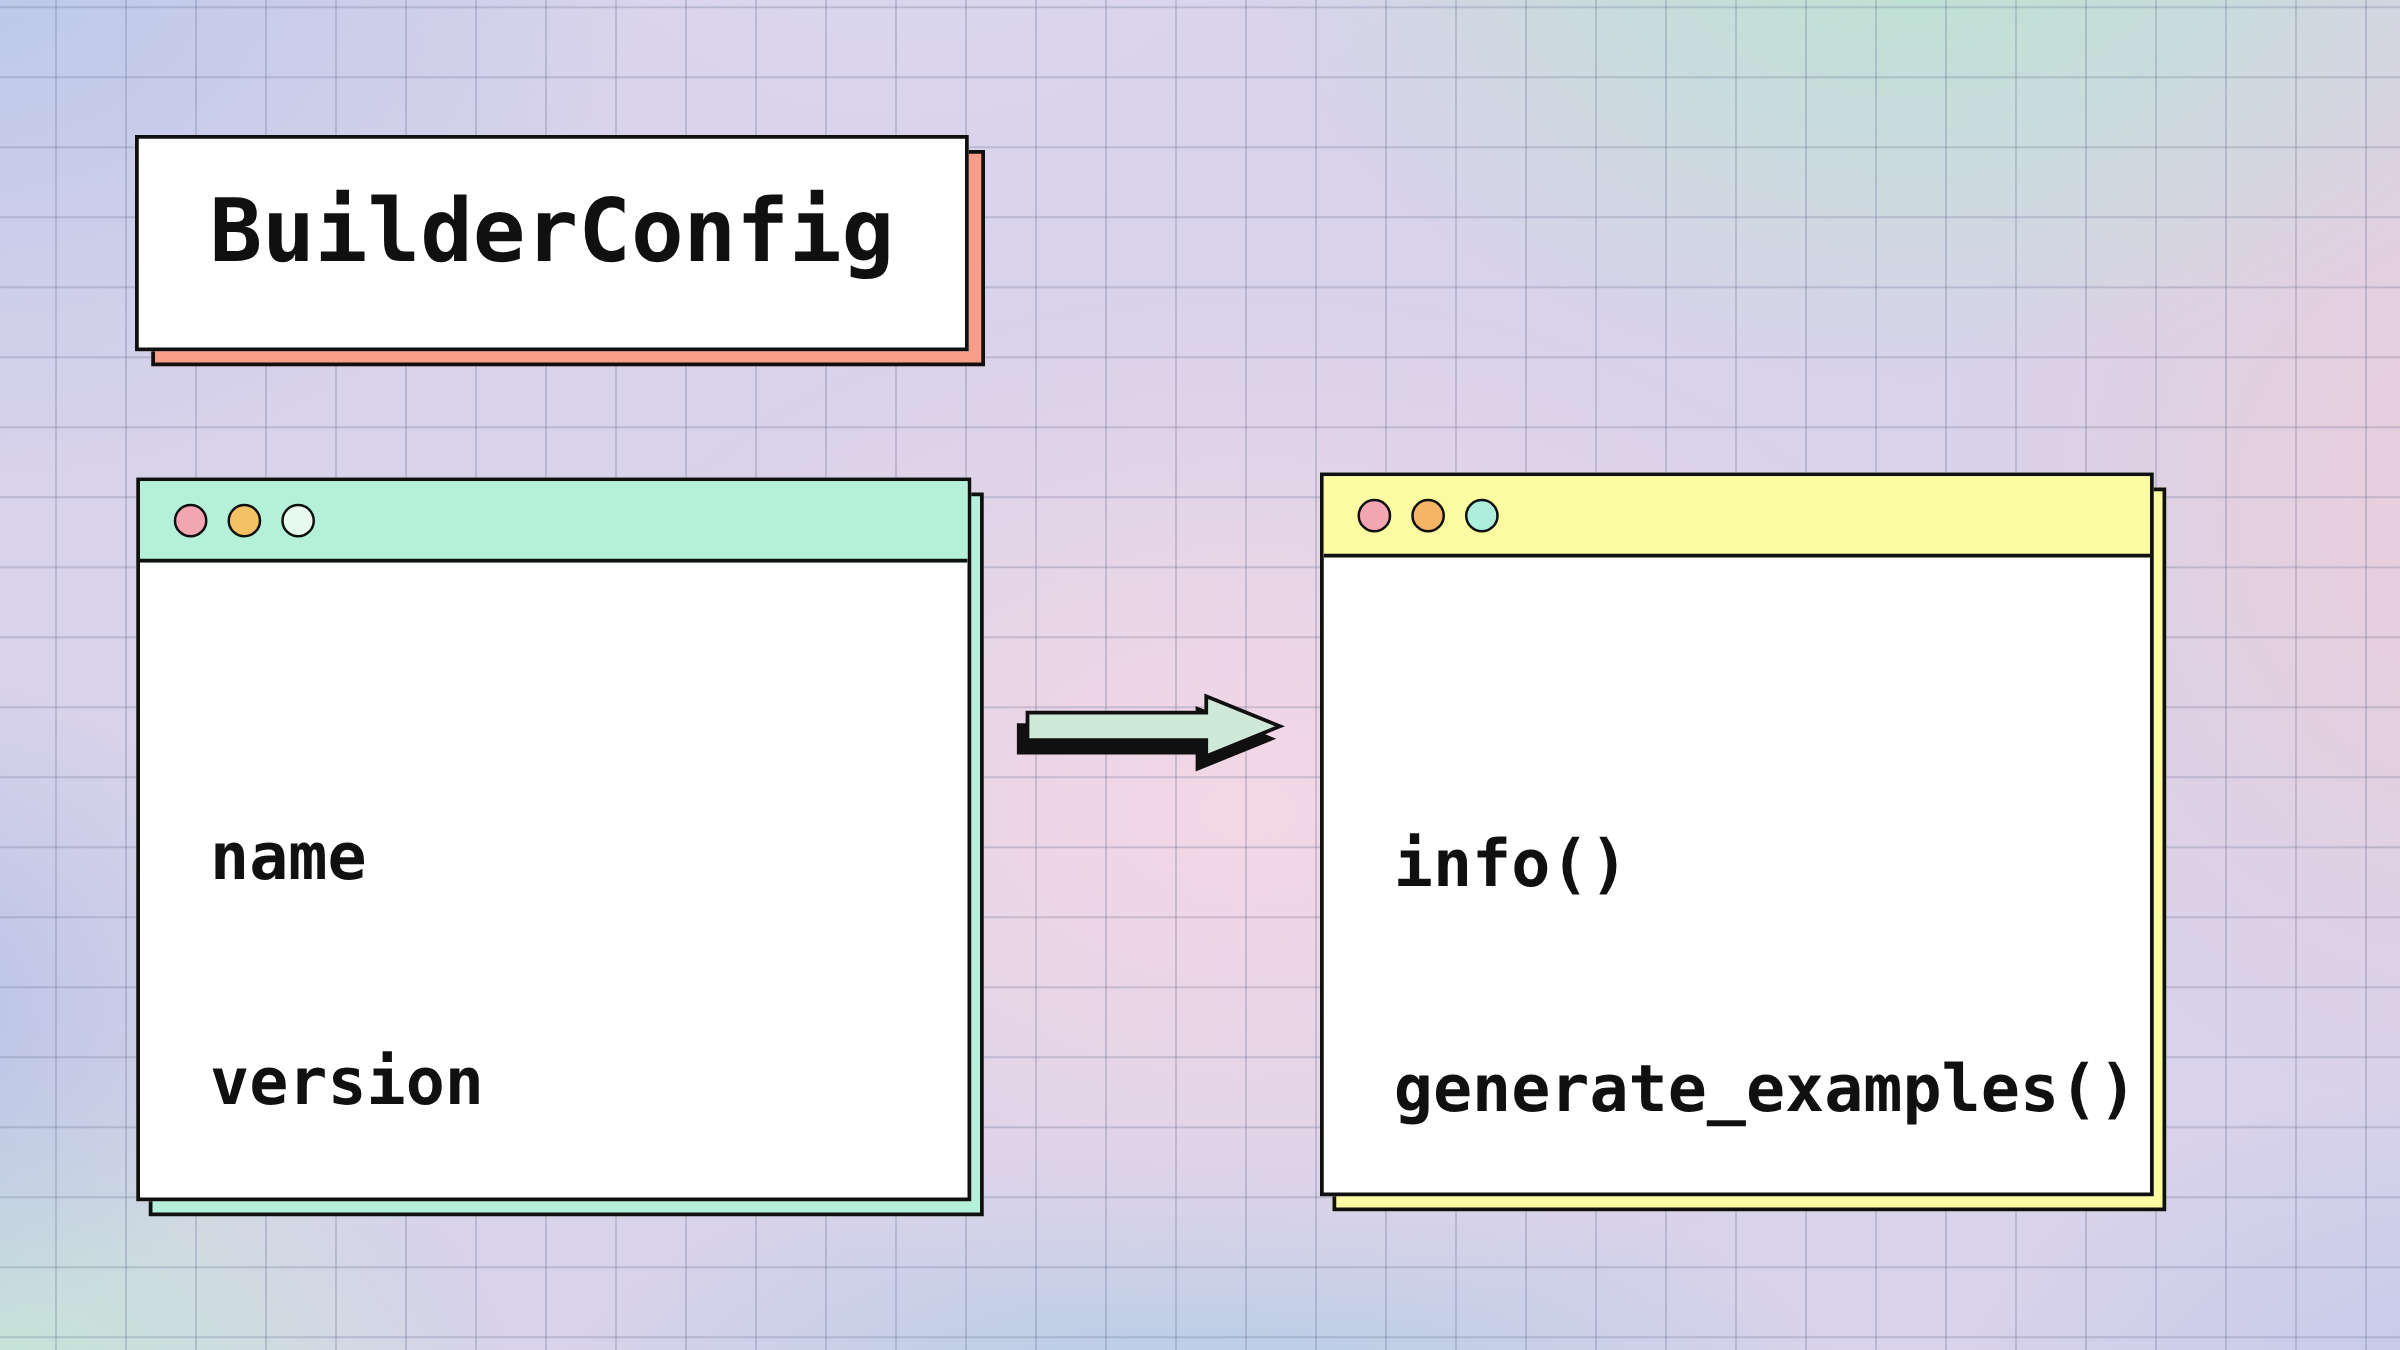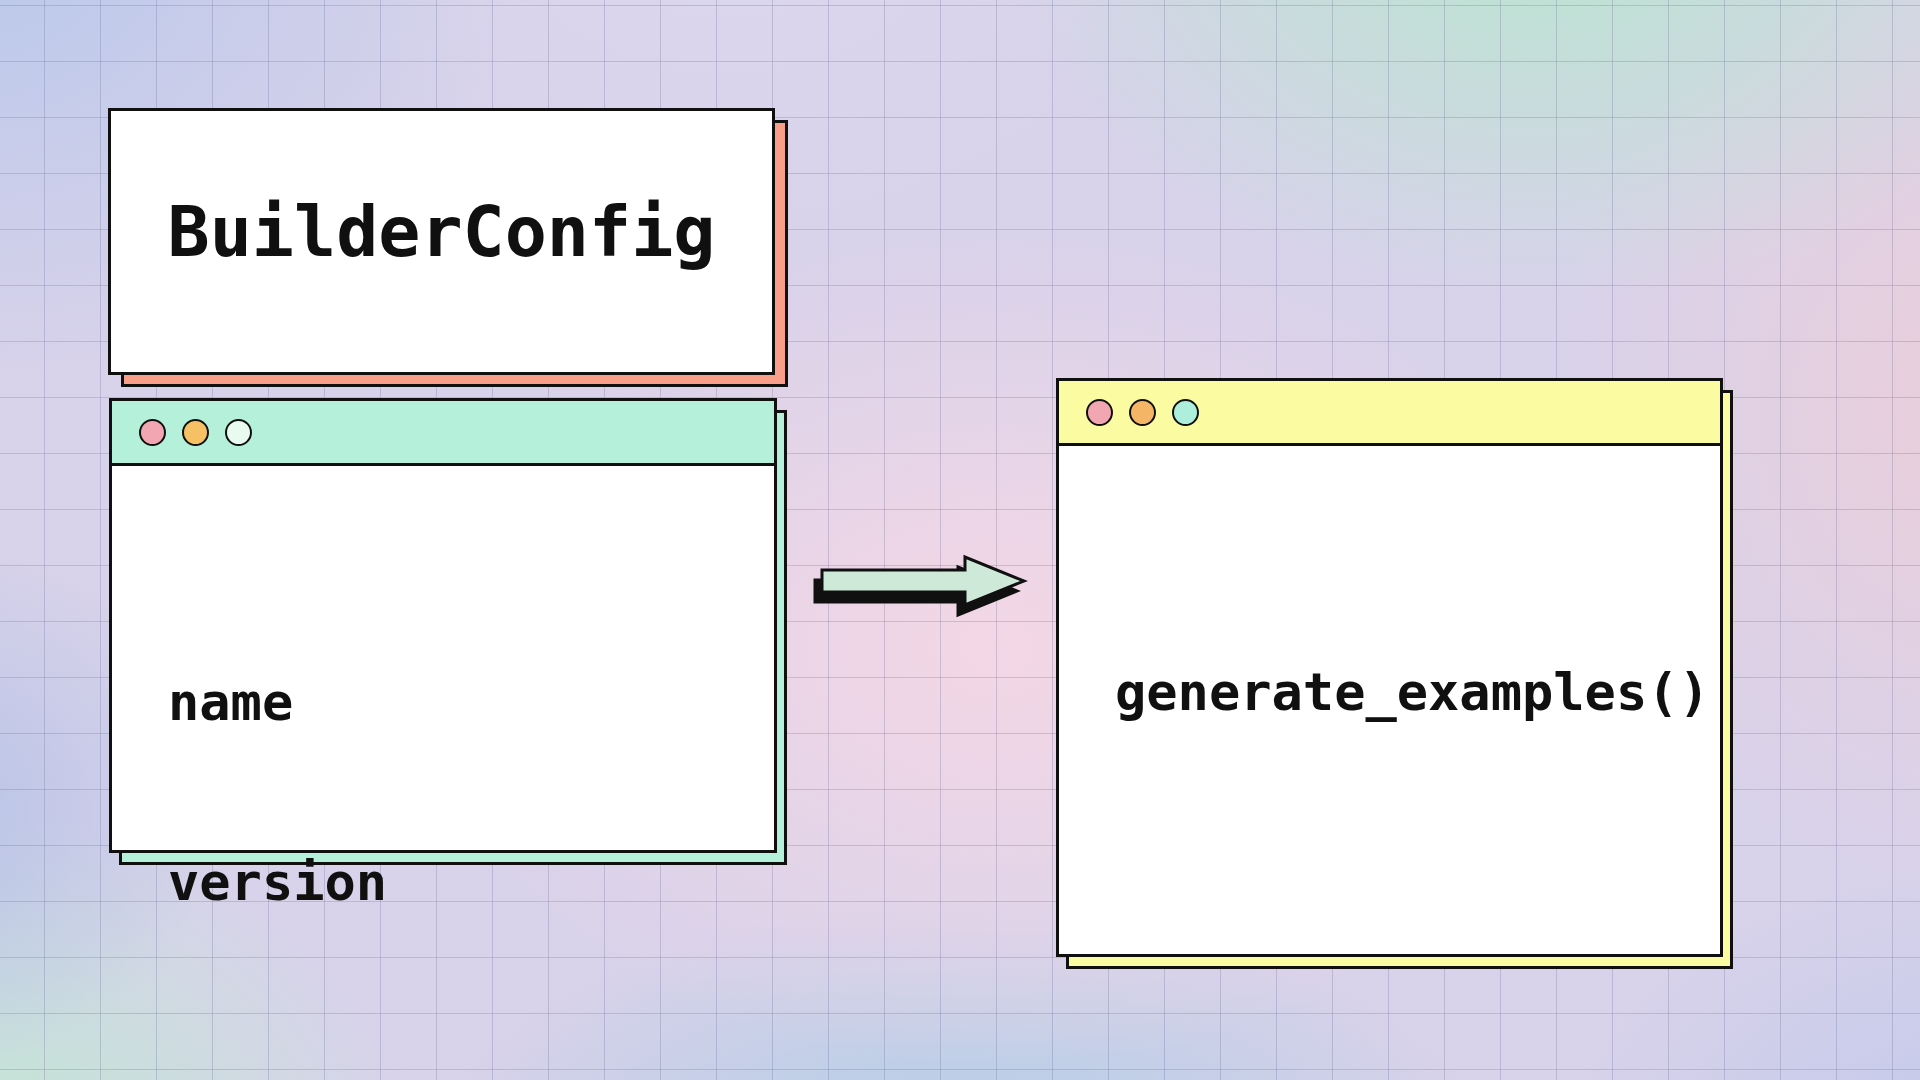--- a/index.html
+++ b/index.html
@@ -33,23 +33,23 @@
     position:absolute; left:13px; top:12px;
     width:100%; height:100%;
     border:3px solid #101010; box-sizing:border-box;
   }
   .face{
     position:absolute; inset:0;
     background:#ffffff;
     border:3px solid #101010; box-sizing:border-box;
   }
   
-  .pos-title-left {left:108px; top:108px; width:667px; height:267px;text-align:right;}
+  .pos-title-left {left:108px; top:108px; width:667px; height:173px;text-align:right;}
   .pos-title-right{left:1055px;top:108px; width:667px; height:219px;}
-  .pos-win-left   {left:109px; top:398px; width:668px; height:455px;}
+  .pos-win-left   {left:109px; top:382px; width:668px; height:579px;}
   .pos-win-right  {left:1056px;top:378px; width:667px; height:579px;}
   .win-shadow{left:10px; top:12px;}
 
   .title-face{
     display:flex; align-items:center; justify-content:center;
     font-size:70px; font-weight:700; color:#101010;
     letter-spacing:0;
   }
   .title-face span{transform:translateY(-10px);}
 
@@ -105,20 +105,21 @@
 
   <div class="card pos-win-right">
     <div class="shadow win-shadow" style="background-color: rgb(251, 251, 162);"></div>
     <div class="face">
       <div class="win-header" style="background-color: rgb(251, 251, 162);">
         <span class="dot" style="background-color: rgb(242, 166, 178);"></span>
         <span class="dot" style="background-color: rgb(244, 181, 102);"></span>
         <span class="dot" style="background-color: rgb(174, 238, 221);"></span>
       </div>
       <div class="win-body methods">
+        <div class="code-line">info()</div>
         <div class="code-line">generate_examples()</div>
       </div>
     </div>
   </div>
 
   <svg class="arrow-wrap" viewBox="0 0 240 95" aria-hidden="true">
     <path d="M22,37 L165,37 L165,24 L224,48 L165,72 L165,59 L22,59 Z" transform="translate(-7,10)" fill="#101010" stroke="#101010" stroke-width="3"></path>
     <path d="M22,37 L165,37 L165,24 L224,48 L165,72 L165,59 L22,59 Z" stroke="#101010" stroke-width="3" stroke-linejoin="miter" fill="#cfe9d9"></path>
   </svg>
 </div>

